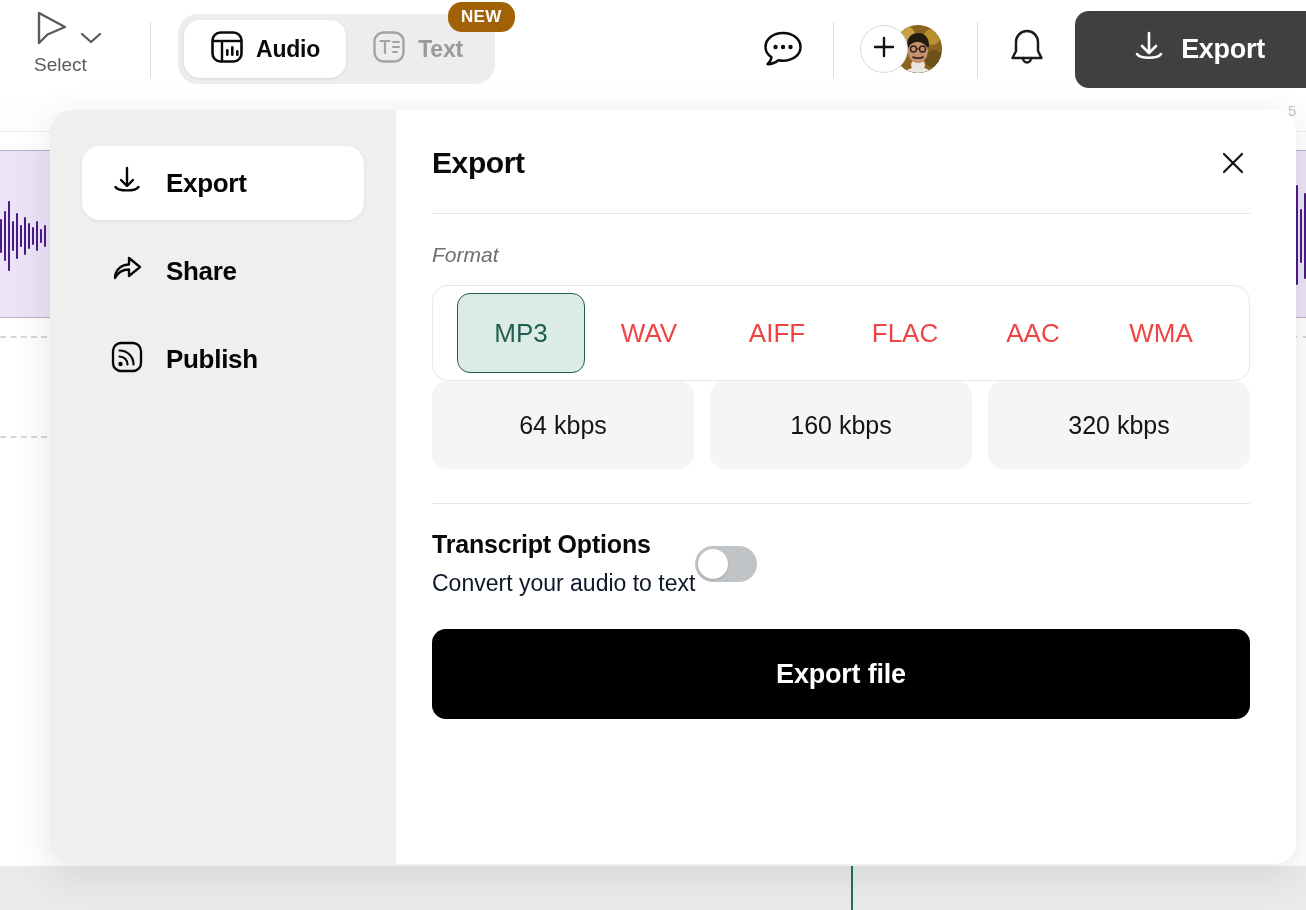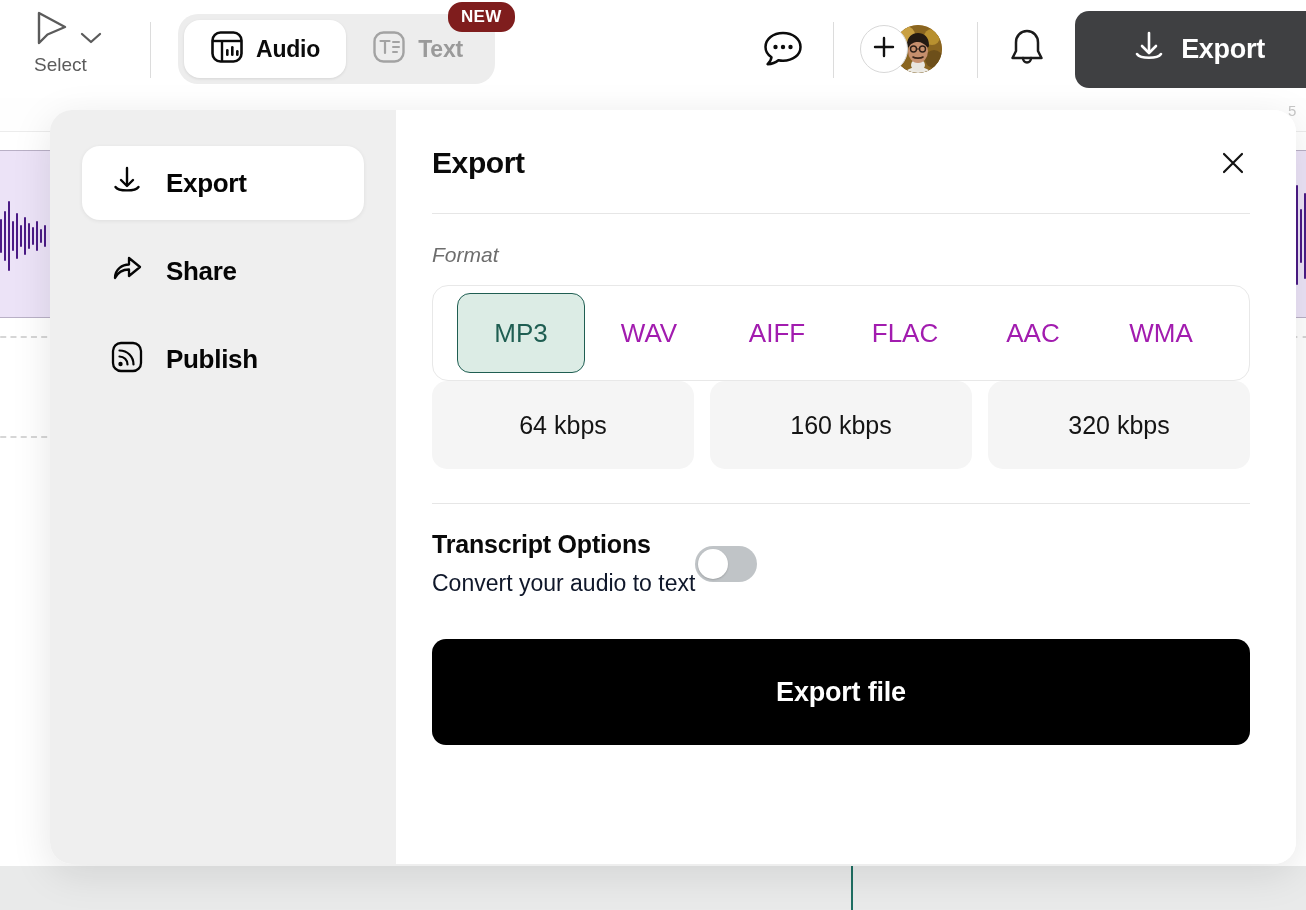--- a/index.html
+++ b/index.html
@@ -55,21 +55,21 @@
     padding: 6px; gap: 0;
   }
   .seg-item {
     display: flex; align-items: center; gap: 12px;
     height: 58px; padding: 0 26px; border-radius: 16px; cursor: pointer;
   }
   .seg-item.active { background: #ffffff; box-shadow: 0 1px 3px rgba(0,0,0,.10); }
   .seg-label { font-size: 23px; font-weight: 700; color: #0b0b0b; letter-spacing: -0.2px; }
   .seg-item:not(.active) .seg-label { color: #9a9a9a; font-weight: 700; }
   .new-badge {
-    position: absolute; left: 448px; top: 2px; background: #7f1d1d; color: #fff;
+    position: absolute; left: 448px; top: 2px; background: #a16207; color: #fff;
     font-size: 17px; font-weight: 700; border-radius: 14px; padding: 5px 13px;
     letter-spacing: 0.3px; z-index: 31;
   }
 
   .tb-icon { position: absolute; cursor: pointer; }
   .avatar-group { position: absolute; left: 860px; top: 25px; display: flex; align-items: center; }
   .plus-circle {
     width: 48px; height: 48px; border-radius: 50%; background: #fff;
     border: 1px solid #d8d8d8; display: flex; align-items: center; justify-content: center;
     position: relative; z-index: 2; cursor: pointer;
@@ -107,21 +107,21 @@
   .hr { height: 1px; background: #e6e6e6; margin: 33px 0 0 0; }
   .sec-label { font-size: 21px; color: #6d6d6d; margin: 29px 0 18px 0; font-style: italic; }
 
   .format-box {
     border: 1px solid #e8e8e8; border-radius: 16px; height: 96px;
     display: flex; align-items: center; padding: 0 24px; overflow: hidden; position: relative;
   }
   .fmt {
     flex: none; min-width: 128px; height: 80px; border-radius: 13px;
     display: flex; align-items: center; justify-content: center;
-    font-size: 26px; color: #a21caf; cursor: pointer;
+    font-size: 26px; color: #ef4444; cursor: pointer;
   }
   .fmt.selected { background: #dcece5; border: 1.5px solid #1f5e52; color: #1f5e52; }
 
   .quality-row { display: flex; gap: 16px; }
   .qbtn {
     flex: 1; height: 88px; border-radius: 15px; background: #f5f5f5;
     display: flex; align-items: center; justify-content: center;
     font-size: 25px; color: #141414; cursor: pointer;
   }
   .qbtn.selected { background: #dcece5; border: 1.5px solid #1f5e52; color: #1f5e52; }
@@ -132,21 +132,21 @@
   .tr-sub { font-size: 23px; color: #0f172a; margin-top: 11px; }
   .toggle {
     width: 62px; height: 36px; border-radius: 18px; background: #c0c4c7;
     position: relative; cursor: pointer; flex: none;
   }
   .toggle .knob {
     position: absolute; left: 3px; top: 3px; width: 30px; height: 30px;
     border-radius: 50%; background: #ffffff; box-shadow: 0 1px 2px rgba(0,0,0,.18);
   }
   .export-file-btn {
-    margin-top: 42px; height: 106px; background: #000000; border-radius: 14px;
+    margin-top: 32px; height: 90px; background: #000000; border-radius: 14px;
     display: flex; align-items: center; justify-content: center; cursor: pointer;
   }
   .export-file-btn span { color: #fff; font-size: 27px; font-weight: 700; letter-spacing: -0.2px; }
 
   .bottom-strip {
     position: absolute; left: 0; top: 866px; width: 1306px; height: 44px;
     background: #e9eaea;
   }
 </style>
 </head>

